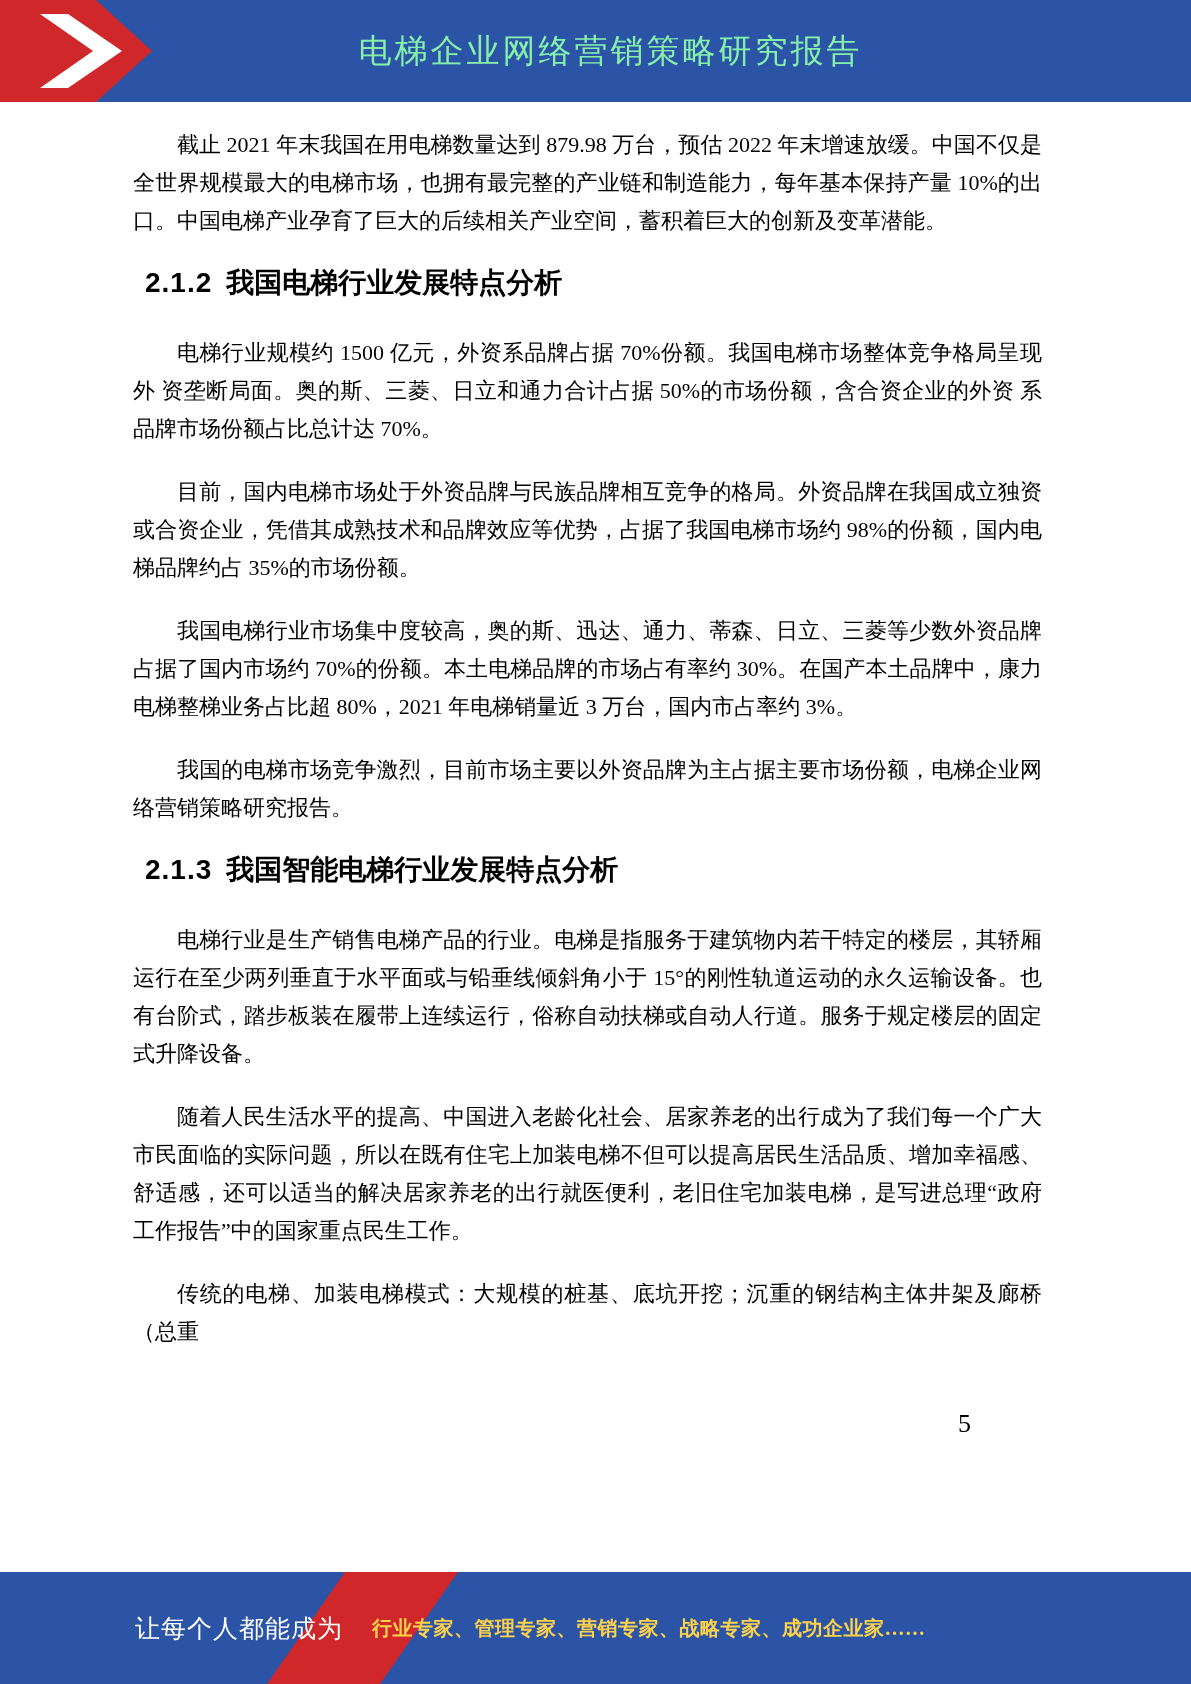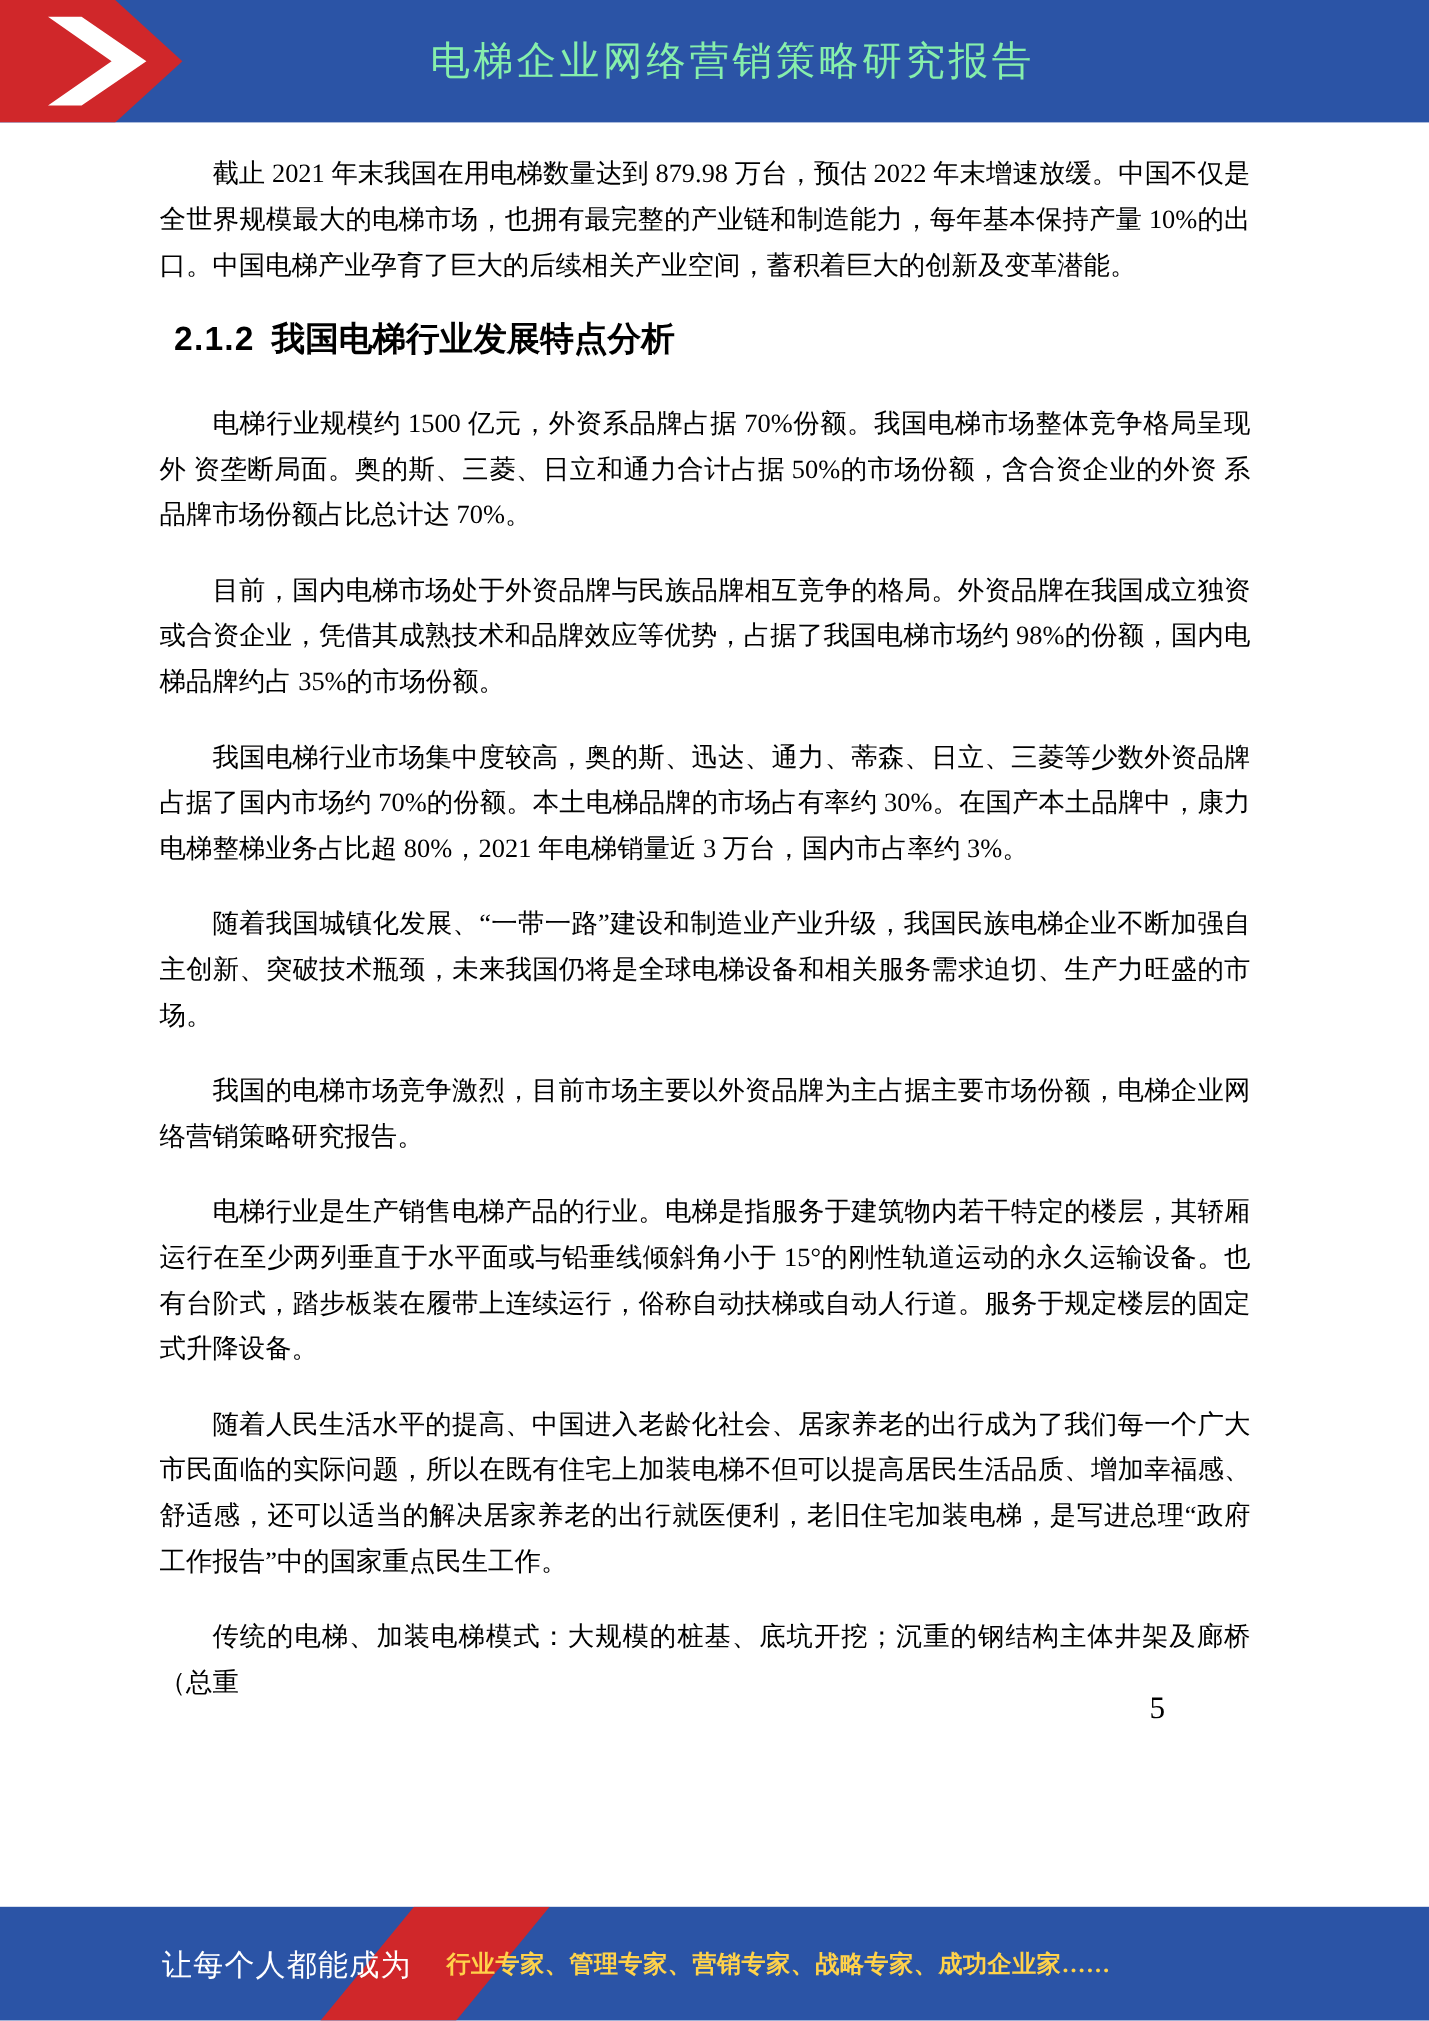--- a/index.html
+++ b/index.html
@@ -71,21 +71,21 @@
     top: 1408px;
     left: 958px;
     font-size: 26px;
     line-height: 32px;
   }
 
   
   .footer {
     position: absolute;
     left: 0; bottom: 0;
-    width: 100%; height: 95px;
+    width: 100%; height: 112px;
     background: var(--banner-blue, #2b54a6);
   }
   .footer-wedge {
     position: absolute;
     top: 0; left: 0;
     width: 100%; height: 100%;
   }
   .footer-left {
     position: absolute;
     left: 135px; top: 50%;
@@ -125,23 +125,23 @@
 
   <main class="content">
 
     <p>截止 2021 年末我国在用电梯数量达到 879.98 万台，预估 2022 年末增速放缓。中国不仅是全世界规模最大的电梯市场，也拥有最完整的产业链和制造能力，每年基本保持产量 10%的出口。中国电梯产业孕育了巨大的后续相关产业空间，蓄积着巨大的创新及变革潜能。</p>
 
     <h2><span class="hnum">2.1.2</span><span>我国电梯行业发展特点分析</span></h2>
 
     <p>电梯行业规模约 1500 亿元，外资系品牌占据 70%份额。我国电梯市场整体竞争格局呈现外 资垄断局面。奥的斯、三菱、日立和通力合计占据 50%的市场份额，含合资企业的外资 系品牌市场份额占比总计达 70%。</p>
     <p>目前，国内电梯市场处于外资品牌与民族品牌相互竞争的格局。外资品牌在我国成立独资或合资企业，凭借其成熟技术和品牌效应等优势，占据了我国电梯市场约 98%的份额，国内电梯品牌约占 35%的市场份额。</p>
     <p>我国电梯行业市场集中度较高，奥的斯、迅达、通力、蒂森、日立、三菱等少数外资品牌占据了国内市场约 70%的份额。本土电梯品牌的市场占有率约 30%。在国产本土品牌中，康力电梯整梯业务占比超 80%，2021 年电梯销量近 3 万台，国内市占率约 3%。</p>
-    <p>随着我国城镇化发展、“一带一路”建设和制造业产业升级，我国民族电梯企业不断加强自主创新、突破技术瓶颈，未来我国仍将是全球电梯设备和相关服务需求迫切、生产力旺盛的市场。</p>
     <p>我国的电梯市场竞争激烈，目前市场主要以外资品牌为主占据主要市场份额，电梯企业网络营销策略研究报告。</p>
 
+    <h2><span class="hnum">2.1.3</span><span>我国智能电梯行业发展特点分析</span></h2>
 
     <p>电梯行业是生产销售电梯产品的行业。电梯是指服务于建筑物内若干特定的楼层，其轿厢运行在至少两列垂直于水平面或与铅垂线倾斜角小于 15°的刚性轨道运动的永久运输设备。也有台阶式，踏步板装在履带上连续运行，俗称自动扶梯或自动人行道。服务于规定楼层的固定式升降设备。</p>
     <p>随着人民生活水平的提高、中国进入老龄化社会、居家养老的出行成为了我们每一个广大市民面临的实际问题，所以在既有住宅上加装电梯不但可以提高居民生活品质、增加幸福感、舒适感，还可以适当的解决居家养老的出行就医便利，老旧住宅加装电梯，是写进总理“政府工作报告”中的国家重点民生工作。</p>
     <p>传统的电梯、加装电梯模式：大规模的桩基、底坑开挖；沉重的钢结构主体井架及廊桥（总重</p>
 
   </main>
 
   <div class="pageno">5</div>
 
   <footer class="footer">

